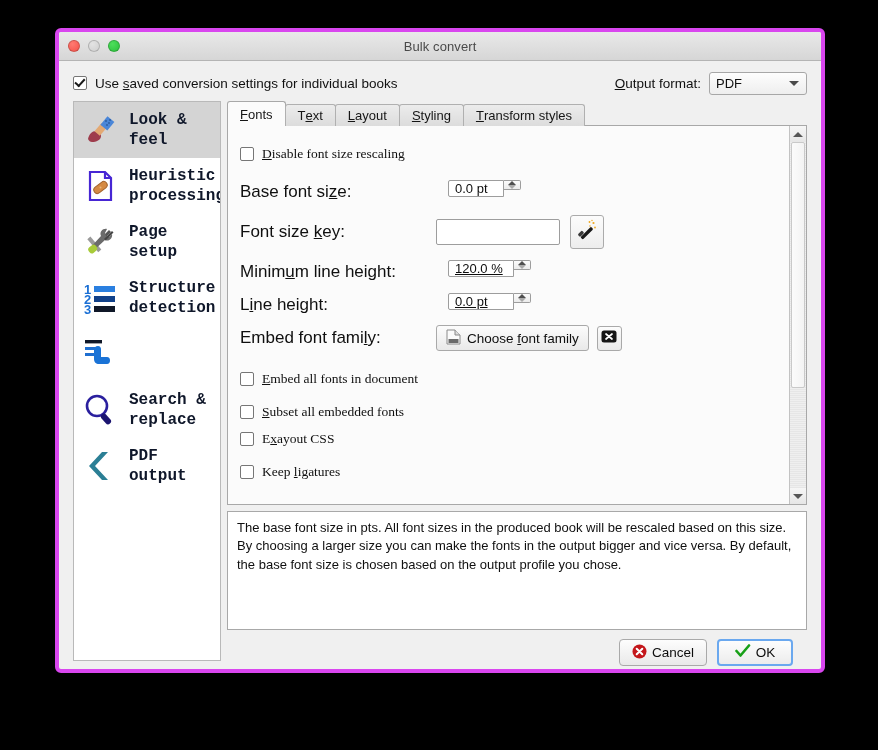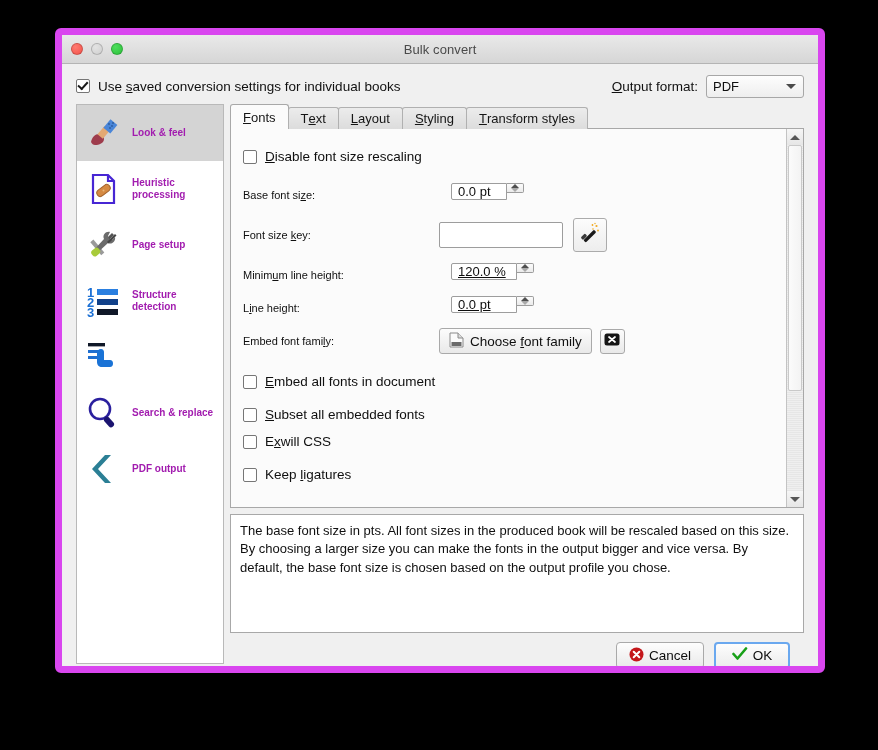--- a/index.html
+++ b/index.html
@@ -18,21 +18,21 @@
 
   
   .window {
     position: absolute;
     left: 55px; top: 28px;
     width: 770px; height: 645px;
     background: #f0f0f0;
     border-radius: 6px;
     box-shadow: 0 6px 26px rgba(0,0,0,0.65);
     overflow: hidden;
-    border: 7px solid #d946ef;
+    border: 4px solid #d946ef;
   }
   .titlebar {
     height: 29px;
     background: linear-gradient(#e9e9e9, #d6d6d6);
     border-bottom: 1px solid #b4b4b4;
     position: relative;
     display: flex;
     align-items: center;
     justify-content: center;
   }
@@ -129,24 +129,25 @@
     padding: 6px 6px;
     min-height: 56px;
   }
   .side-item.selected { background: #d4d4d4; }
   .side-icon {
     width: 40px; height: 40px;
     flex: none;
     display: flex; align-items: center; justify-content: center;
   }
   .side-label {
-    font-size: 10px;
+    font-size: 16px;
     font-weight: bold;
-    color: #a21caf;
+    color: #0f172a;
     line-height: 1.25;
+    font-family: Liberation Mono, monospace;
   }
 
   
   .right {
     flex: 1;
     margin-left: 6px;
     display: flex;
     flex-direction: column;
   }
   .tabstrip {
@@ -188,30 +189,31 @@
     padding: 14px 14px 0 12px;
   }
 
   .fieldrow {
     display: flex;
     align-items: center;
     height: 30px;
     margin-bottom: 3px;
   }
   .fieldlabel {
-    font-size: 11px;
+    font-size: 17px;
     color: #0f0f0f;
     width: 196px;
     flex: none;
   }
   .checkrow {
     display: flex;
     align-items: center;
     gap: 8px;
     height: 27px;
+    font-family: Liberation Serif, serif;
   }
   .checkrow .lbl { font-size: 13.5px; color: #0f0f0f; }
 
   .spin {
     display: flex;
     height: 24px;
     align-items: flex-start;
     padding-left: 12px;
   }
   .spin .txt {
@@ -577,21 +579,21 @@
               <div class="lbl"><span class="u">E</span><span>mbed all fonts in document</span></div>
             </div>
 
             <div class="checkrow" style="margin-bottom:0;">
               <div class="chk"></div>
               <div class="lbl"><span class="u">S</span><span>ubset all embedded fonts</span></div>
             </div>
 
             <div class="checkrow" style="margin-bottom:6px;">
               <div class="chk"></div>
-              <div class="lbl"><span>E</span><span class="u">x</span><span>will CSS</span></div>
+              <div class="lbl"><span>E</span><span class="u">x</span><span>ayout CSS</span></div>
             </div>
 
             <div class="checkrow">
               <div class="chk"></div>
               <div class="lbl"><span>Keep </span><span class="u">l</span><span>igatures</span></div>
             </div>
 
           </div>
 
           <div class="vscroll">

